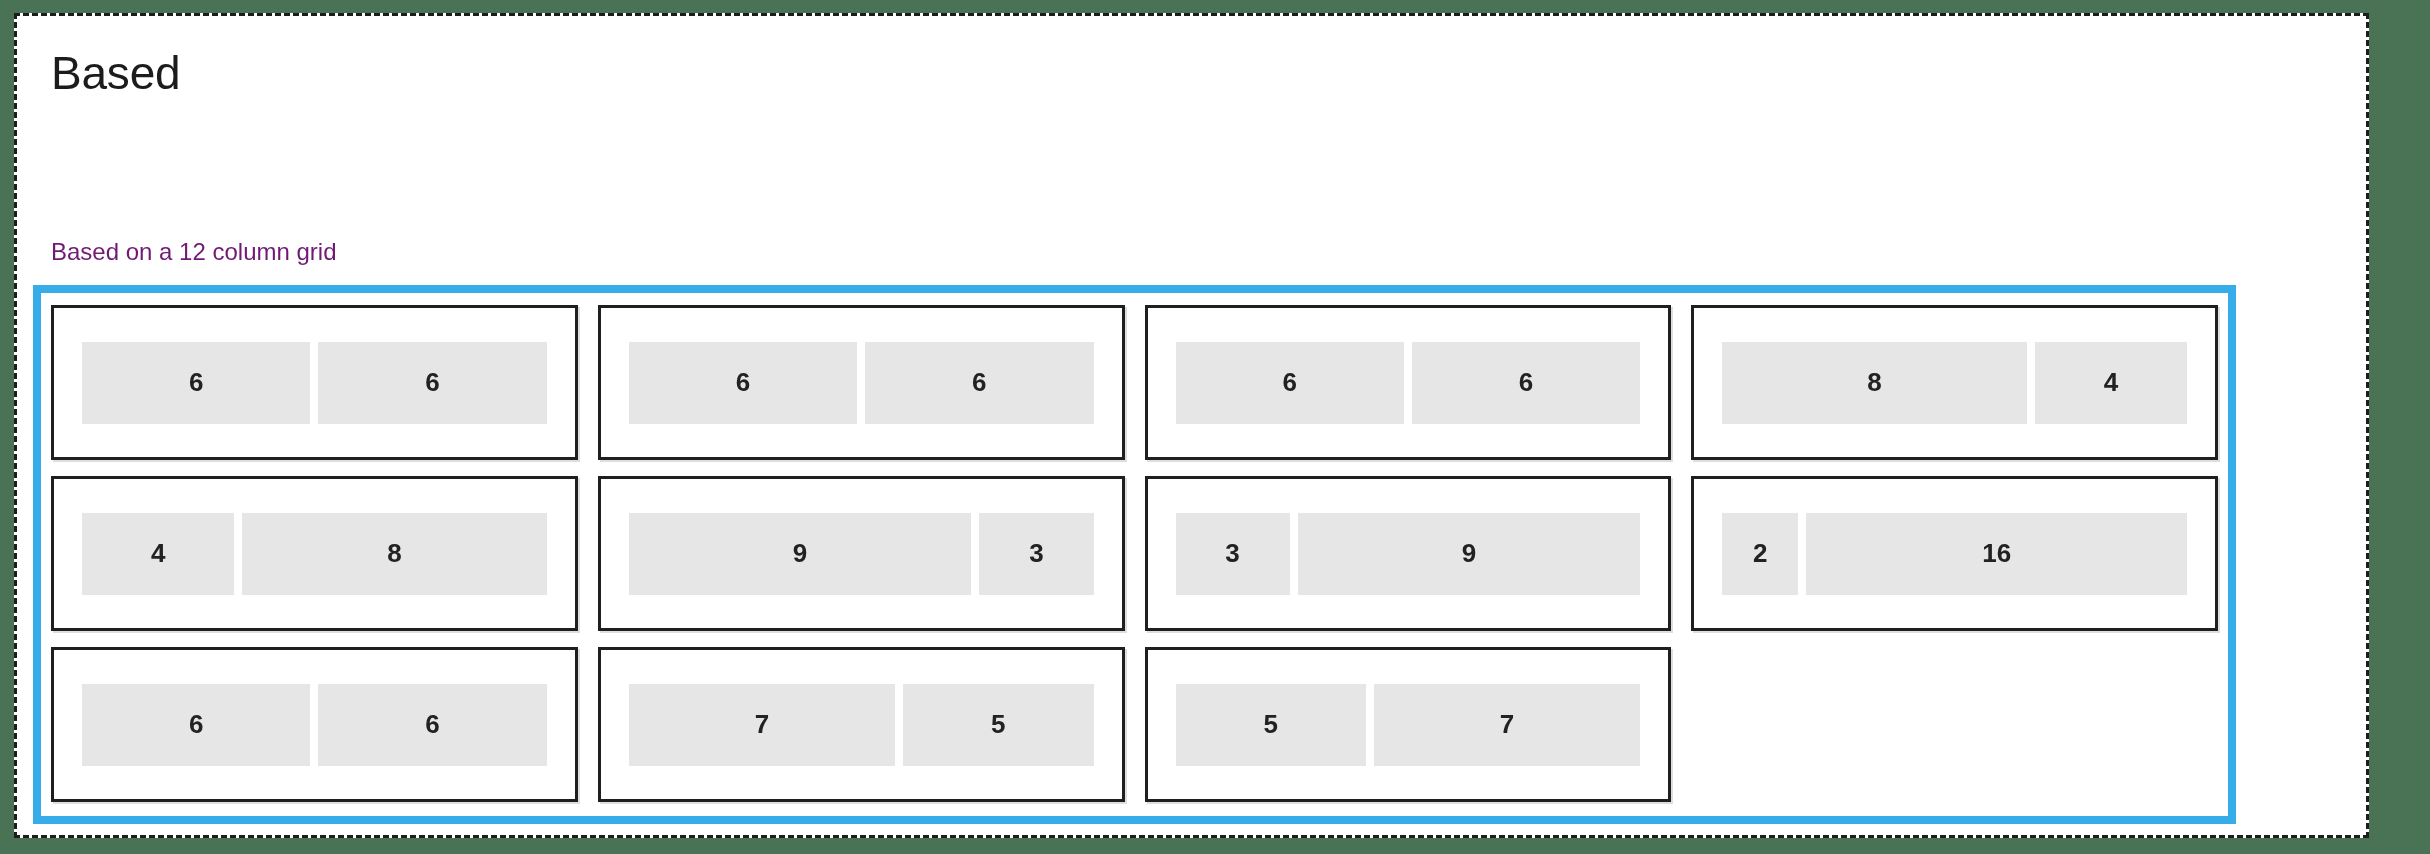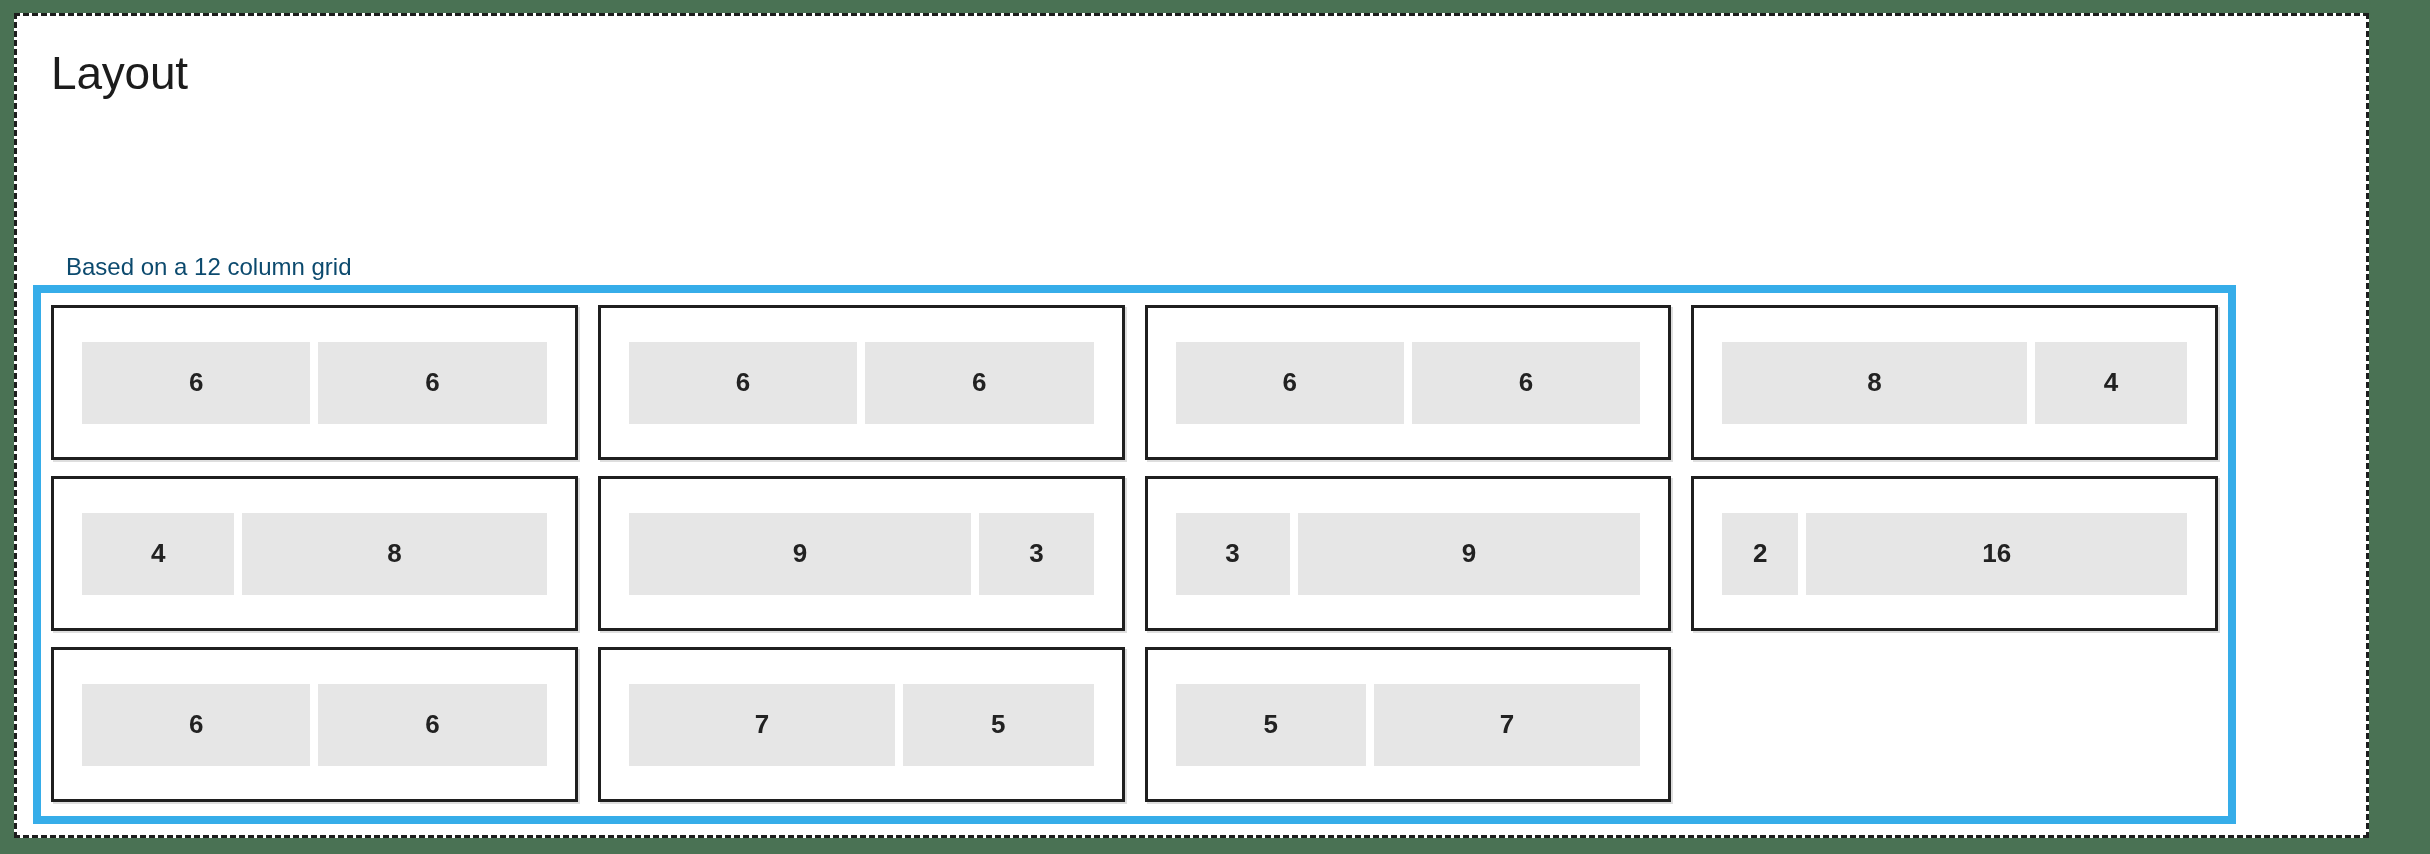--- a/index.html
+++ b/index.html
@@ -48,23 +48,23 @@
     line-height: 1.1;
     margin: 0;
   }
 
   .page-subtitle {
     position: absolute;
     left: 34px;
     top: 222px;
     font-size: 24px;
     font-weight: 400;
-    color: #0c4a6e;
+    color: #701a75;
     line-height: 1.2;
-    margin: 15px;
+    margin: 0;
   }
 
   
   .grid-outline {
     position: absolute;
     left: 16px;
     top: 269px;
     width: 2203px;
     height: 539px;
     border: 8px solid #36ade9;
@@ -131,21 +131,21 @@
     box-sizing: border-box;
     min-width: 0;
   }
 </style>
 </head>
 <body>
 
 <div class="page-frame">
   <div class="page-inner">
 
-    <h1 class="page-title">Layout</h1>
+    <h1 class="page-title">Based</h1>
 
     <p class="page-subtitle">Based on a 12 column grid</p>
 
     <div class="grid-outline">
       <div class="grid-rows">
           <div class="grid-row">
             <div class="layout-card">
               <div class="card-cols">
                 <div class="col-block" style="flex: 6 1 0%;">
                   <span>6</span>

